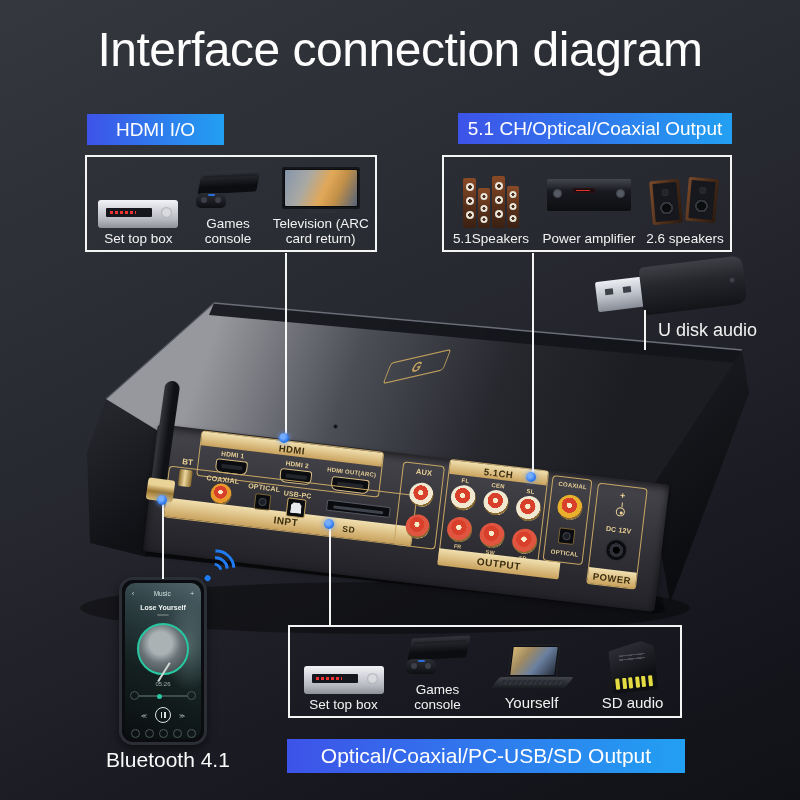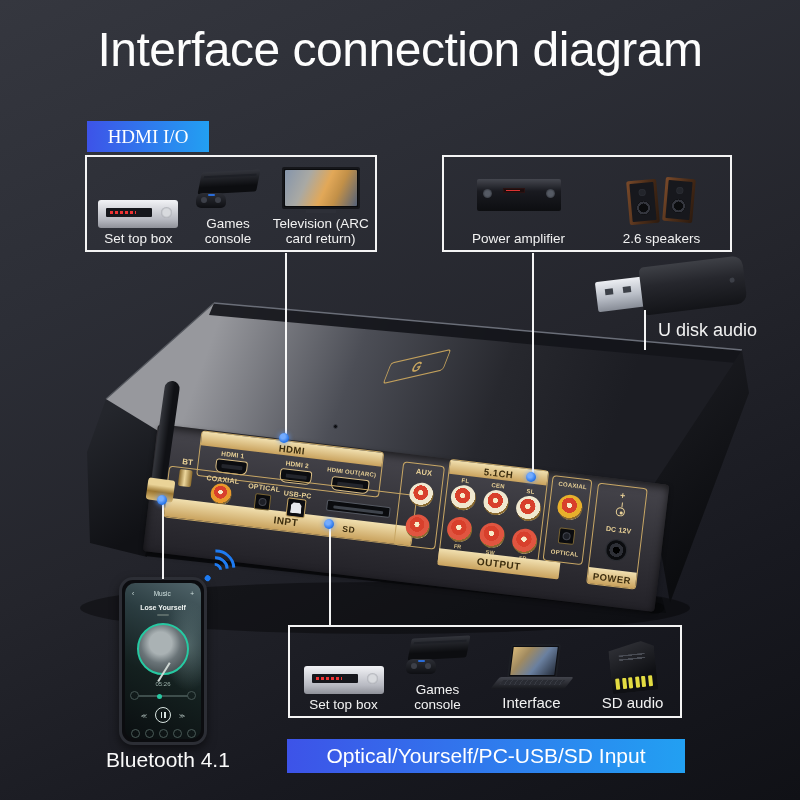--- a/index.html
+++ b/index.html
@@ -7,21 +7,21 @@
   body { font-family:"Liberation Sans", sans-serif; }
   .stage { position:absolute; left:0; top:0; width:800px; height:800px;
     background:linear-gradient(155deg,#35373f 0%,#2c2e36 28%,#24252c 52%,#181920 78%,#101116 100%); }
   .abs { position:absolute; }
 
   
   .title { left:0; top:22px; width:800px; text-align:center; color:#fdfdfd;
     font-size:48px; letter-spacing:-0.5px; z-index:8; }
   .bluetag { background:linear-gradient(90deg,#3d53e8,#22a0f2); color:#fff;
     display:flex; align-items:center; justify-content:center; font-size:19px; z-index:8; }
-  .tag-hdmi { left:87px; top:121px; width:122px; height:31px;font-family:Liberation Serif, serif; }
+  .tag-hdmi { left:87px; top:114px; width:137px; height:31px; }
   .tag-out  { left:458px; top:113px; width:274px; height:31px; }
   .tag-in   { left:287px; top:739px; width:398px; height:34px; font-size:21px; }
 
   .wbox { border:2.5px solid #f4f4f4; display:flex; align-items:stretch;
     justify-content:space-around; z-index:8; }
   .box-hdmi { left:85px;  top:155px; width:292px; height:97px; }
   .box-out  { left:442px; top:155px; width:290px; height:97px; }
   .box-in   { left:288px; top:625px; width:394px; height:93px; }
   .bitem { display:flex; flex-direction:column; align-items:center; justify-content:flex-end; padding:4px 1px; }
   .bimg  { display:flex; align-items:flex-end; justify-content:center; flex:1; }
@@ -370,21 +370,49 @@
             <div class="scr">
               <i></i>
             </div>
             <div class="base"></div>
           </div>
       </div>
       <div class="blab">Television (ARC card return)</div>
     </div>
   </div>
 
+  <div class="abs bluetag tag-out">5.1 CH/Optical/Coaxial Output</div>
   <div class="abs wbox box-out">
+    <div class="bitem" style="width:92px;">
+      <div class="bimg">
+        <div class="spk51">
+          <span class="t" style="width:13px;height:50px;">
+              <i style="width:8px;height:8px;top:5px;"></i>
+              <i style="width:8px;height:8px;top:19px;"></i>
+              <i style="width:8px;height:8px;top:33px;"></i>
+            </span>
+          <span class="t" style="width:12px;height:40px;">
+              <i style="width:7px;height:7px;top:5px;"></i>
+              <i style="width:7px;height:7px;top:17px;"></i>
+              <i style="width:7px;height:7px;top:28px;"></i>
+            </span>
+          <span class="t" style="width:13px;height:52px;">
+              <i style="width:8px;height:8px;top:6px;"></i>
+              <i style="width:8px;height:8px;top:20px;"></i>
+              <i style="width:8px;height:8px;top:34px;"></i>
+            </span>
+          <span class="t" style="width:12px;height:42px;">
+              <i style="width:7px;height:7px;top:5px;"></i>
+              <i style="width:7px;height:7px;top:17px;"></i>
+              <i style="width:7px;height:7px;top:29px;"></i>
+            </span>
+        </div>
+      </div>
+      <div class="blab nowrap">5.1Speakers</div>
+    </div>
     <div class="bitem" style="width:100px;gap:17px;">
       <div class="bimg">
         <div class="amp">
             <span class="k1"></span>
             <div class="d">
               <i></i>
             </div>
             <span class="k2"></span>
           </div>
       </div>
@@ -497,35 +525,35 @@
       <div class="bimg">
         <div class="laptop">
             <div class="scr">
               <i></i>
             </div>
             <div class="base">
               <i></i>
             </div>
           </div>
       </div>
-      <div class="blab nowrap" style="font-size:15px;">Interface</div>
+      <div class="blab nowrap" style="font-size:15px;">Yourself</div>
     </div>
     <div class="bitem" style="width:84px;">
       <div class="bimg">
         <div class="sdcard">
             <div class="c"></div>
             <div class="txt"></div>
             <div class="pins">
               <i></i>
               <i></i>
               <i></i>
               <i></i>
               <i></i>
               <i></i>
             </div>
           </div>
       </div>
       <div class="blab nowrap" style="font-size:15px;">SD audio</div>
     </div>
   </div>
-  <div class="abs bluetag tag-in">Optical/Yourself/PC-USB/SD Input</div>
+  <div class="abs bluetag tag-in">Optical/Coaxial/PC-USB/SD Output</div>
 
 </div>
 
 </body></html>

